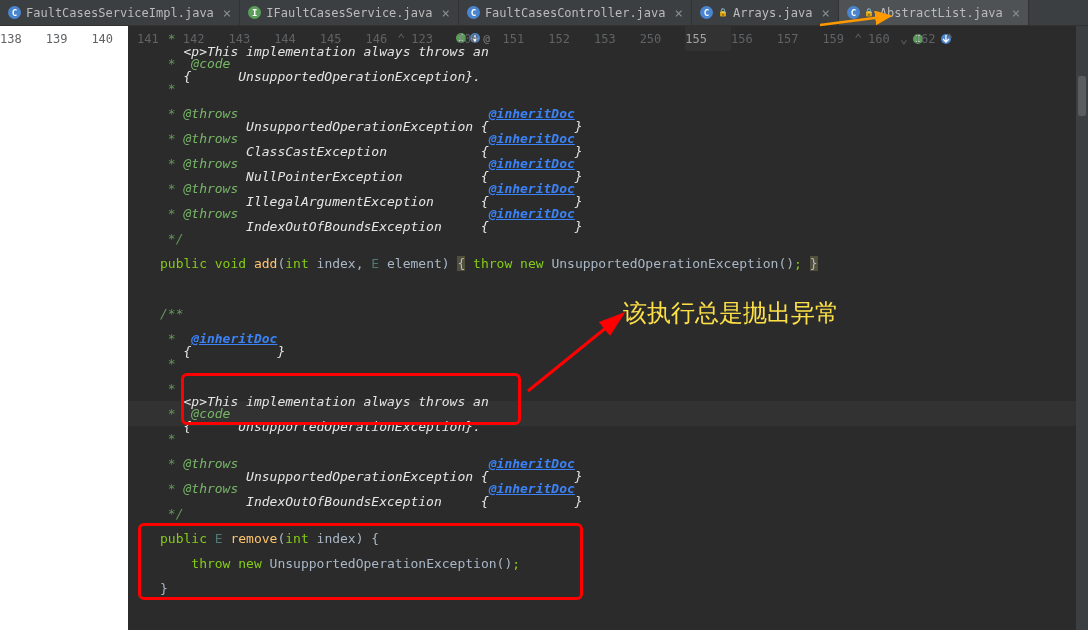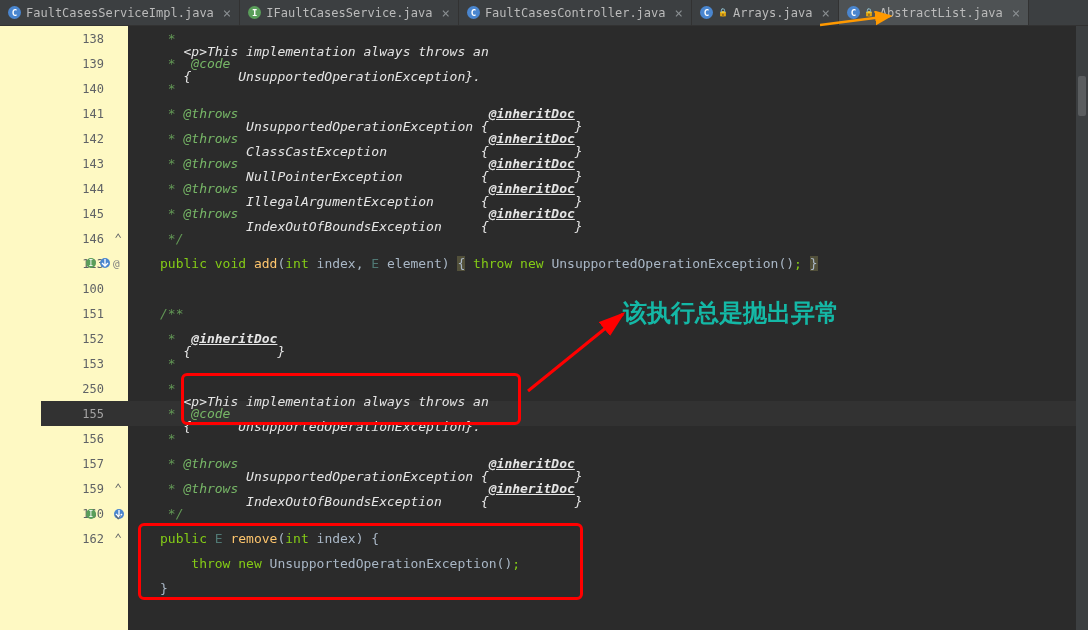--- a/index.html
+++ b/index.html
@@ -28,25 +28,24 @@
   font-size: 12px;
   cursor: pointer;
   gap: 5px;
 }
 .tab.active { background: #4e5254; }
 .tab-icon { width: 14px; height: 14px; display: inline-flex; align-items: center; justify-content: center; }
 .tab-close { color: #8a8f92; font-size: 14px; margin-left: 4px; }
 .editor { display: flex; height: calc(100% - 26px); background: #2b2b2b; }
 .gutter {
   width: 128px;
-  background: #fef9c3;
-  display: flex;
-  flex-direction: column;
+  background: #ffffff;
+  display: flex;
+  flex-direction: row;
   font-family: 'Consolas', monospace;
-  padding-left: 41px;
 }
 .gutter-line {
   height: 25px;
   display: flex;
   align-items: center;
   justify-content: flex-end;
   padding-right: 24px;
   color: #606366;
   font-size: 12px;
   position: relative;
@@ -70,42 +69,42 @@
   display: flex;
   align-items: center;
   padding-left: 32px;
   white-space: pre;
   font-style: italic;
 }
 .code-line.current { background: #323232; }
 .c-comment-star { color: #629755; font-style: italic; }
 .c-comment { color: #e5e5e5; font-style: italic; margin-top: 25px; }
 .c-tag { color: #77b767; font-style: italic; }
-.c-inherit { color: #e5e5e5; font-style: italic; text-decoration: underline; font-weight: bold; }
+.c-inherit { color: #3b82f6; font-style: italic; text-decoration: underline; font-weight: bold; }
 .c-kw { color: #84cc16; font-style: normal; }
 .c-type { color: #a9b7c6; font-style: normal; }
 .c-method { color: #ffc66d; font-style: normal; }
 .c-paren { color: #a9b7c6; font-style: normal; }
 .c-class { color: #a9b7c6; font-style: normal; }
 .c-brace { color: #a9b7c6; font-style: normal; }
 .c-gen { color: #507874; font-style: normal; }
 .normal { font-style: normal; }
 .red-box {
   position: absolute;
   border: 3px solid #ff0000;
   border-radius: 6px;
   pointer-events: none;
 }
 .annotation-text {
   position: absolute;
-  color: #14b8a6;
+  color: #fde047;
   font-size: 24px;
   font-family: 'Microsoft YaHei', sans-serif;
   font-style: normal;
-  font-weight: 700;
+  font-weight: 400;
 }
 .arrow-svg { position: absolute; pointer-events: none; }
 .scrollbar {
   position: absolute;
   right: 0;
   top: 26px;
   width: 12px;
   height: calc(100% - 26px);
   background: #3c3f41;
 }

